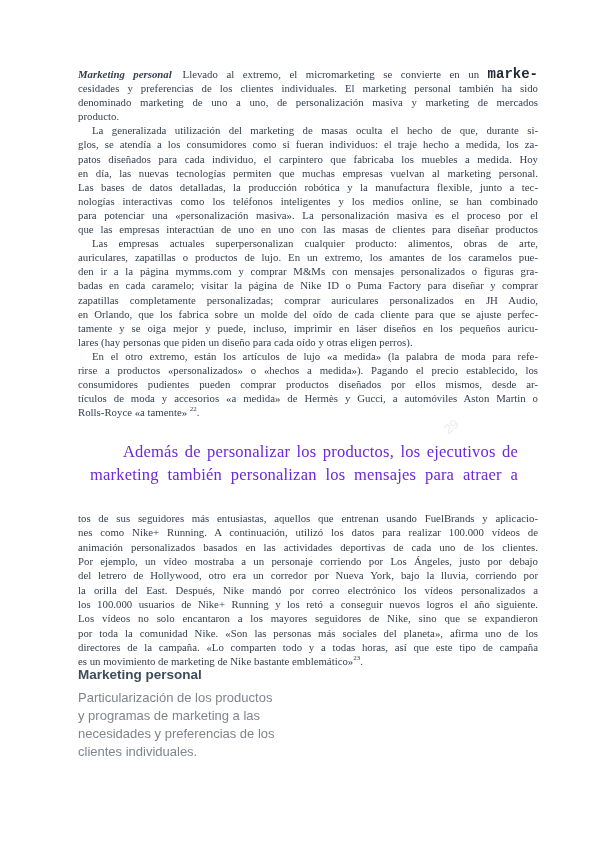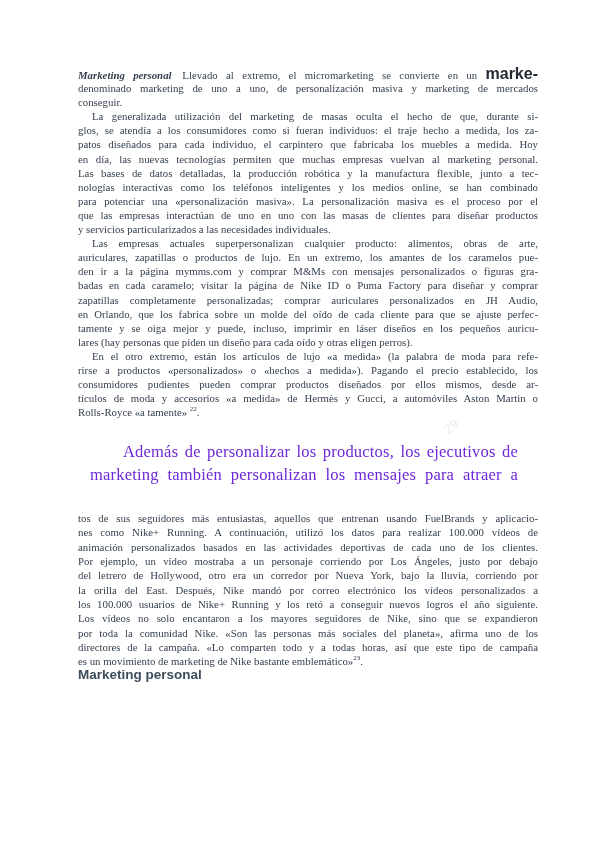--- a/index.html
+++ b/index.html
@@ -8,48 +8,48 @@
   #main-col{left:78px;top:67px;width:460px;font-size:10.8px;line-height:14.1px;}
   #main-col .line{height:14.1px;}
   #feature-col{left:90px;top:440px;width:428px;font-size:16.5px;line-height:23.3px;letter-spacing:.2px;color:#6d28d9;}
   #feature-col .line{height:23.3px;}
   #cont-col{left:78px;top:511px;width:460px;font-size:10.8px;line-height:14.33px;}
   #cont-col .line{height:14.33px;font-family:Liberation Serif, serif;}
   .line{text-align:justify;overflow:hidden;}
   .line.jl{text-align-last:justify;}
   .seg-rm{font-style:normal;}
   .seg-bi{font-weight:700;font-style:italic;}
-  .seg-sb{font-family:Liberation Sans, sans-serif;font-weight:700;color:#242b34;font-size:16px;margin-top:41px;}
+  .seg-sb{font-family:Liberation Mono, monospace;font-weight:700;color:#242b34;font-size:14px;margin-top:41px;}
   .seg-sup{vertical-align:super;font-size:7px;line-height:0;}
   #margin-note{position:absolute;left:78px;top:667px;width:232px;font-family:"Liberation Sans",sans-serif;}
   .note-heading{font-size:13.5px;font-weight:700;color:#3e4d5c;margin:0 0 7px 0;}
   .note-line{font-size:13px;line-height:17.9px;color:#7f858d;}
   #watermark{position:absolute;left:444px;top:419px;color:#ebebeb;font-size:13px;font-family:"Liberation Sans",sans-serif;transform:rotate(-38deg);user-select:none;}
 </style>
 </head>
 <body>
 
 <div class="page">
 
   <div id="main-col" class="serifcol">
     <div>
         <div class="line jl"><span class="seg-bi">Marketing personal</span><span class="seg-rm"> Llevado al extremo, el micromarketing se convierte en un </span><span class="seg-sb">marke-</span></div>
+        <div class="line jl"><span class="seg-rm">cesidades y preferencias de los clientes individuales. El marketing personal también ha sido</span></div>
         <div class="line jl"><span class="seg-rm">denominado marketing de uno a uno, de personalización masiva y marketing de mercados</span></div>
-        <div class="line"><span class="seg-rm">conseguir.</span></div>
+        <div class="line"><span class="seg-rm">producto.</span></div>
       </div>
     <div>
         <div class="line jl" style="text-indent: 14px;"><span class="seg-rm">La generalizada utilización del marketing de masas oculta el hecho de que, durante si-</span></div>
         <div class="line jl"><span class="seg-rm">glos, se atendía a los consumidores como si fueran individuos: el traje hecho a medida, los za-</span></div>
         <div class="line jl"><span class="seg-rm">patos diseñados para cada individuo, el carpintero que fabricaba los muebles a medida. Hoy</span></div>
         <div class="line jl"><span class="seg-rm">en día, las nuevas tecnologías permiten que muchas empresas vuelvan al marketing personal.</span></div>
         <div class="line jl"><span class="seg-rm">Las bases de datos detalladas, la producción robótica y la manufactura flexible, junto a tec-</span></div>
         <div class="line jl"><span class="seg-rm">nologías interactivas como los teléfonos inteligentes y los medios online, se han combinado</span></div>
         <div class="line jl"><span class="seg-rm">para potenciar una «personalización masiva». La personalización masiva es el proceso por el</span></div>
         <div class="line jl"><span class="seg-rm">que las empresas interactúan de uno en uno con las masas de clientes para diseñar productos</span></div>
-        <div class="line"><span class="seg-rm">y servicios particularizados a las necesidades individuales.</span></div>
       </div>
     <div>
         <div class="line jl" style="text-indent: 14px;"><span class="seg-rm">Las empresas actuales superpersonalizan cualquier producto: alimentos, obras de arte,</span></div>
         <div class="line jl"><span class="seg-rm">auriculares, zapatillas o productos de lujo. En un extremo, los amantes de los caramelos pue-</span></div>
         <div class="line jl"><span class="seg-rm">den ir a la página mymms.com y comprar M&amp;Ms con mensajes personalizados o figuras gra-</span></div>
         <div class="line jl"><span class="seg-rm">badas en cada caramelo; visitar la página de Nike ID o Puma Factory para diseñar y comprar</span></div>
         <div class="line jl"><span class="seg-rm">zapatillas completamente personalizadas; comprar auriculares personalizados en JH Audio,</span></div>
         <div class="line jl"><span class="seg-rm">en Orlando, que los fabrica sobre un molde del oído de cada cliente para que se ajuste perfec-</span></div>
         <div class="line jl"><span class="seg-rm">tamente y se oiga mejor y puede, incluso, imprimir en láser diseños en los pequeños auricu-</span></div>
         <div class="line"><span class="seg-rm">lares (hay personas que piden un diseño para cada oído y otras eligen perros).</span></div>
@@ -77,17 +77,23 @@
       <div class="line jl"><span class="seg-rm">la orilla del East. Después, Nike mandó por correo electrónico los vídeos personalizados a</span></div>
       <div class="line jl"><span class="seg-rm">los 100.000 usuarios de Nike+ Running y los retó a conseguir nuevos logros el año siguiente.</span></div>
       <div class="line jl"><span class="seg-rm">Los vídeos no solo encantaron a los mayores seguidores de Nike, sino que se expandieron</span></div>
       <div class="line jl"><span class="seg-rm">por toda la comunidad Nike. «Son las personas más sociales del planeta», afirma uno de los</span></div>
       <div class="line jl"><span class="seg-rm">directores de la campaña. «Lo comparten todo y a todas horas, así que este tipo de campaña</span></div>
       <div class="line"><span class="seg-rm">es un movimiento de marketing de Nike bastante emblemático»</span><span class="seg-sup">23</span><span class="seg-rm">.</span></div>
     </div>
 
   <div id="margin-note">
     <div class="note-heading">Marketing personal</div>
+    <div>
+        <div class="note-line">Particularización de los productos</div>
+        <div class="note-line">y programas de marketing a las</div>
+        <div class="note-line">necesidades y preferencias de los</div>
+        <div class="note-line">clientes individuales.</div>
+      </div>
   </div>
 
   <div id="watermark">29</div>
 
 </div>
 
 </body></html>

